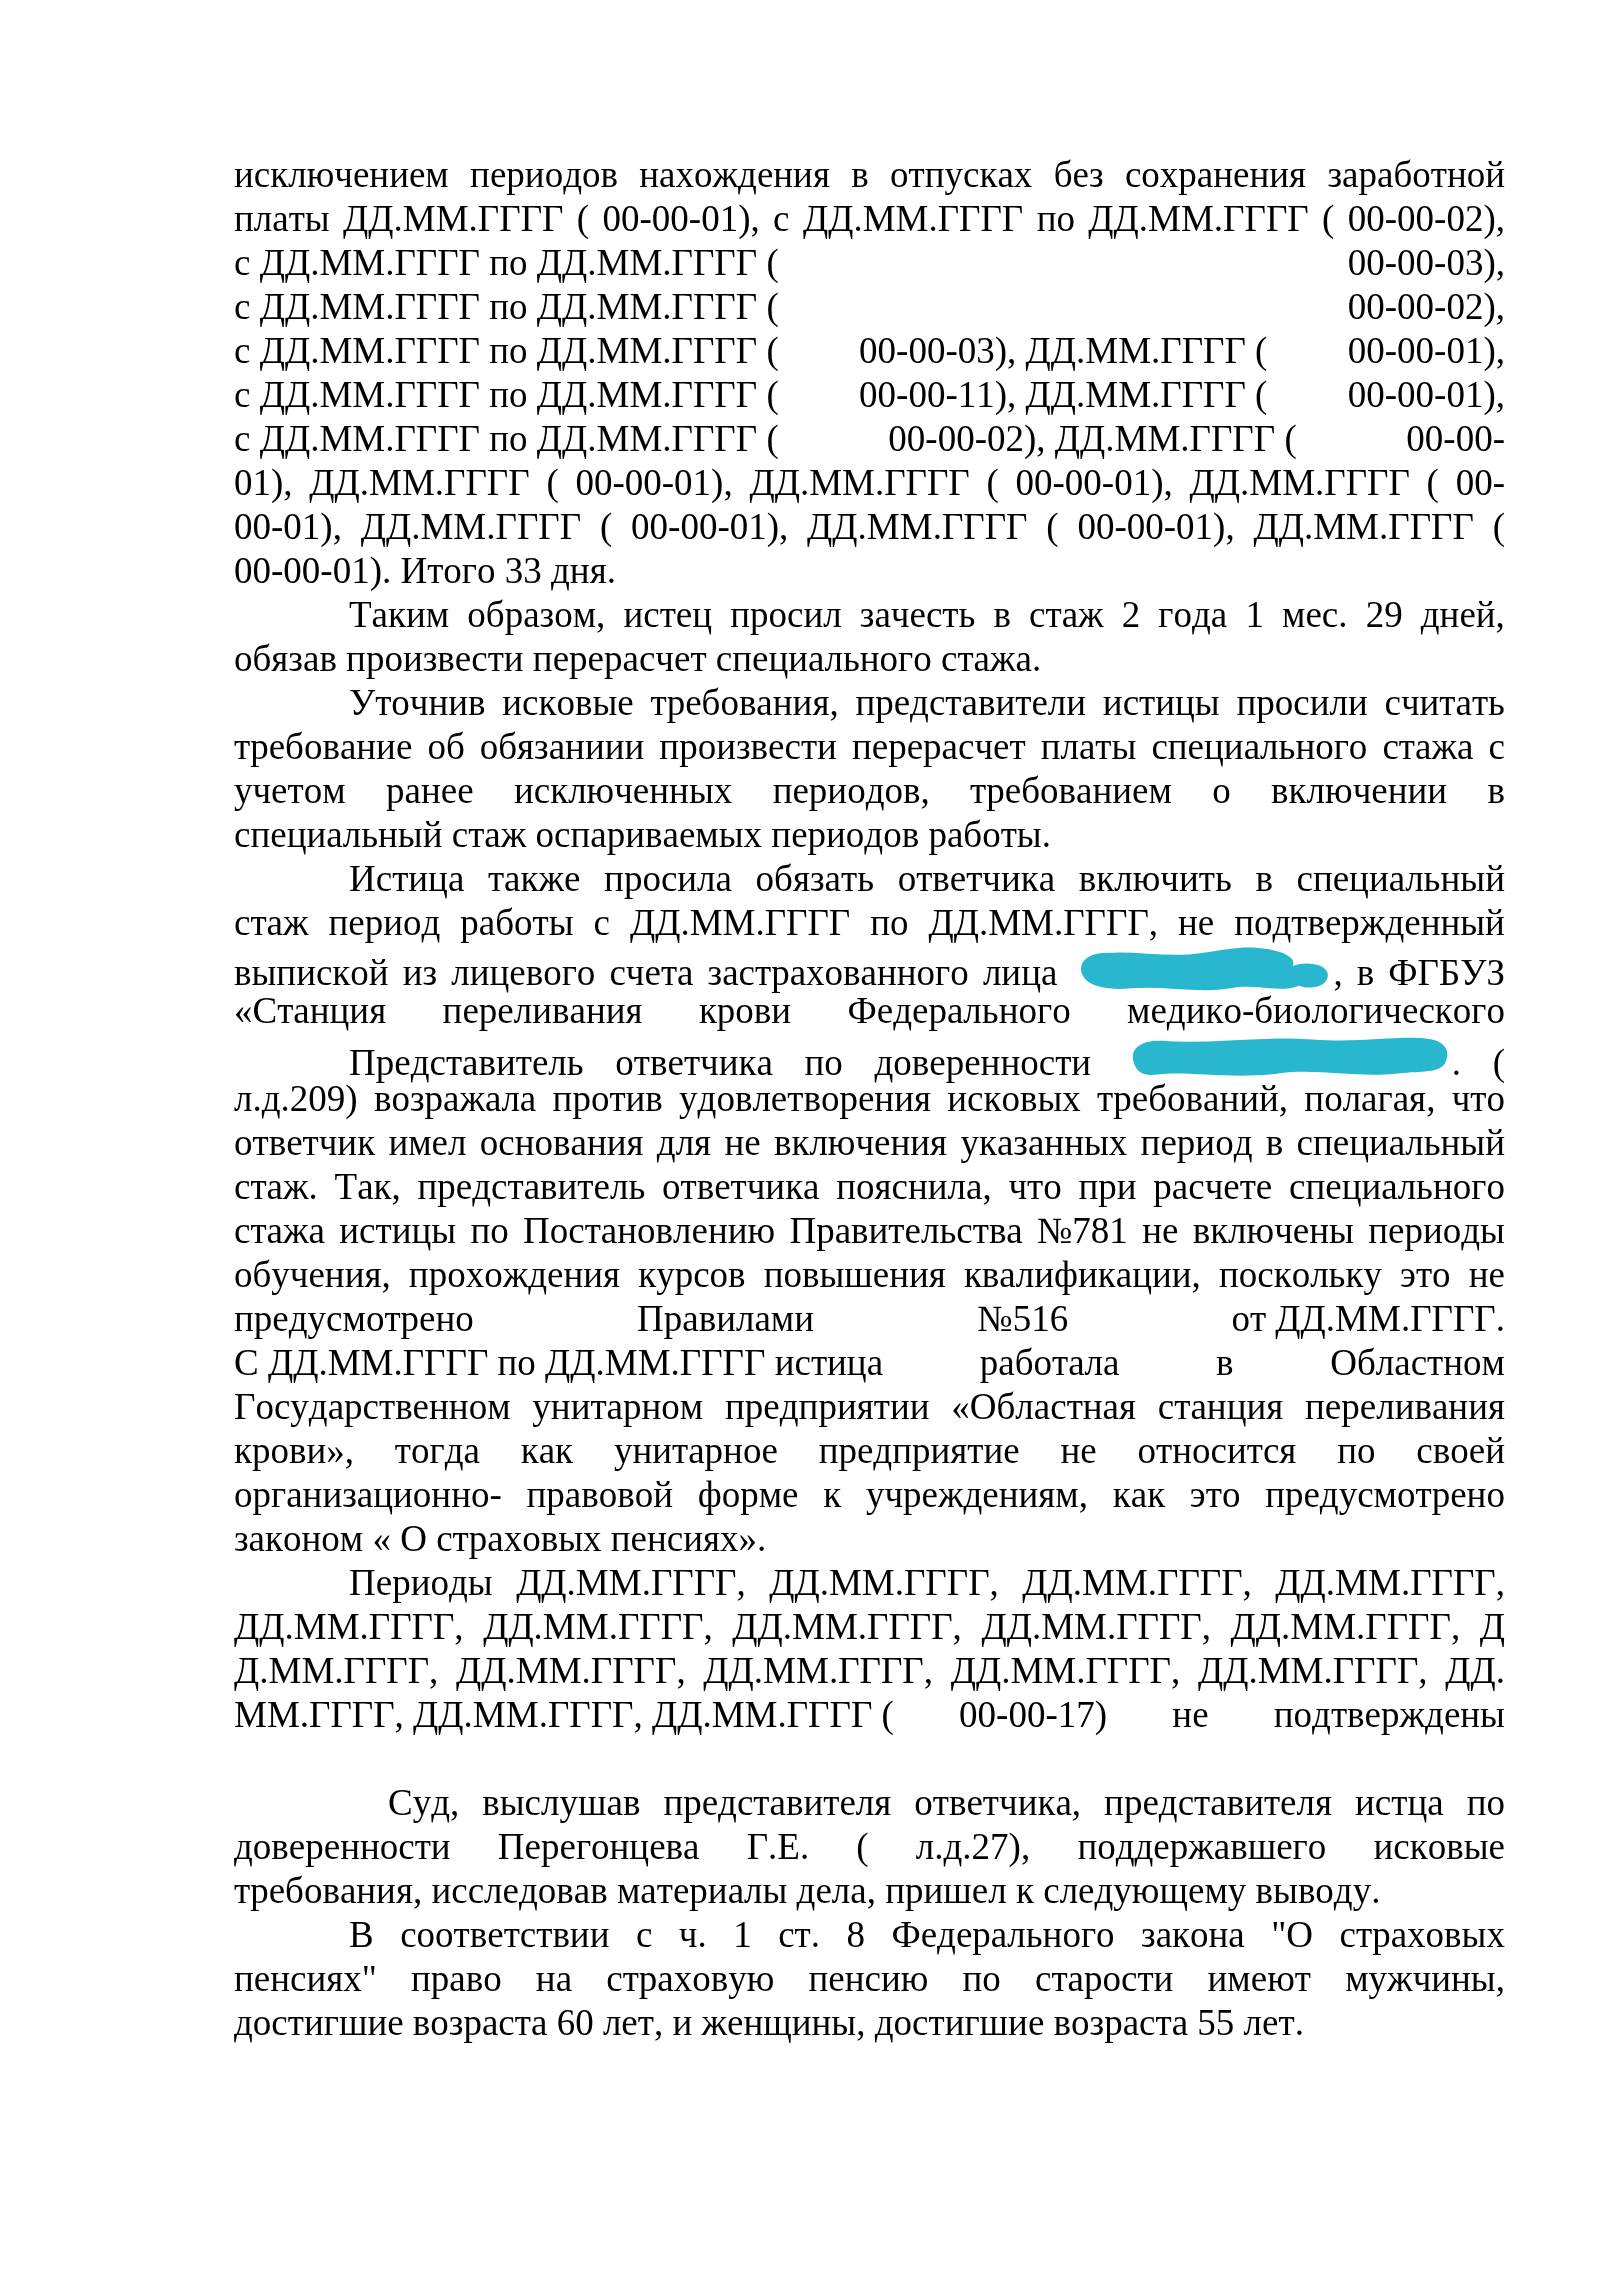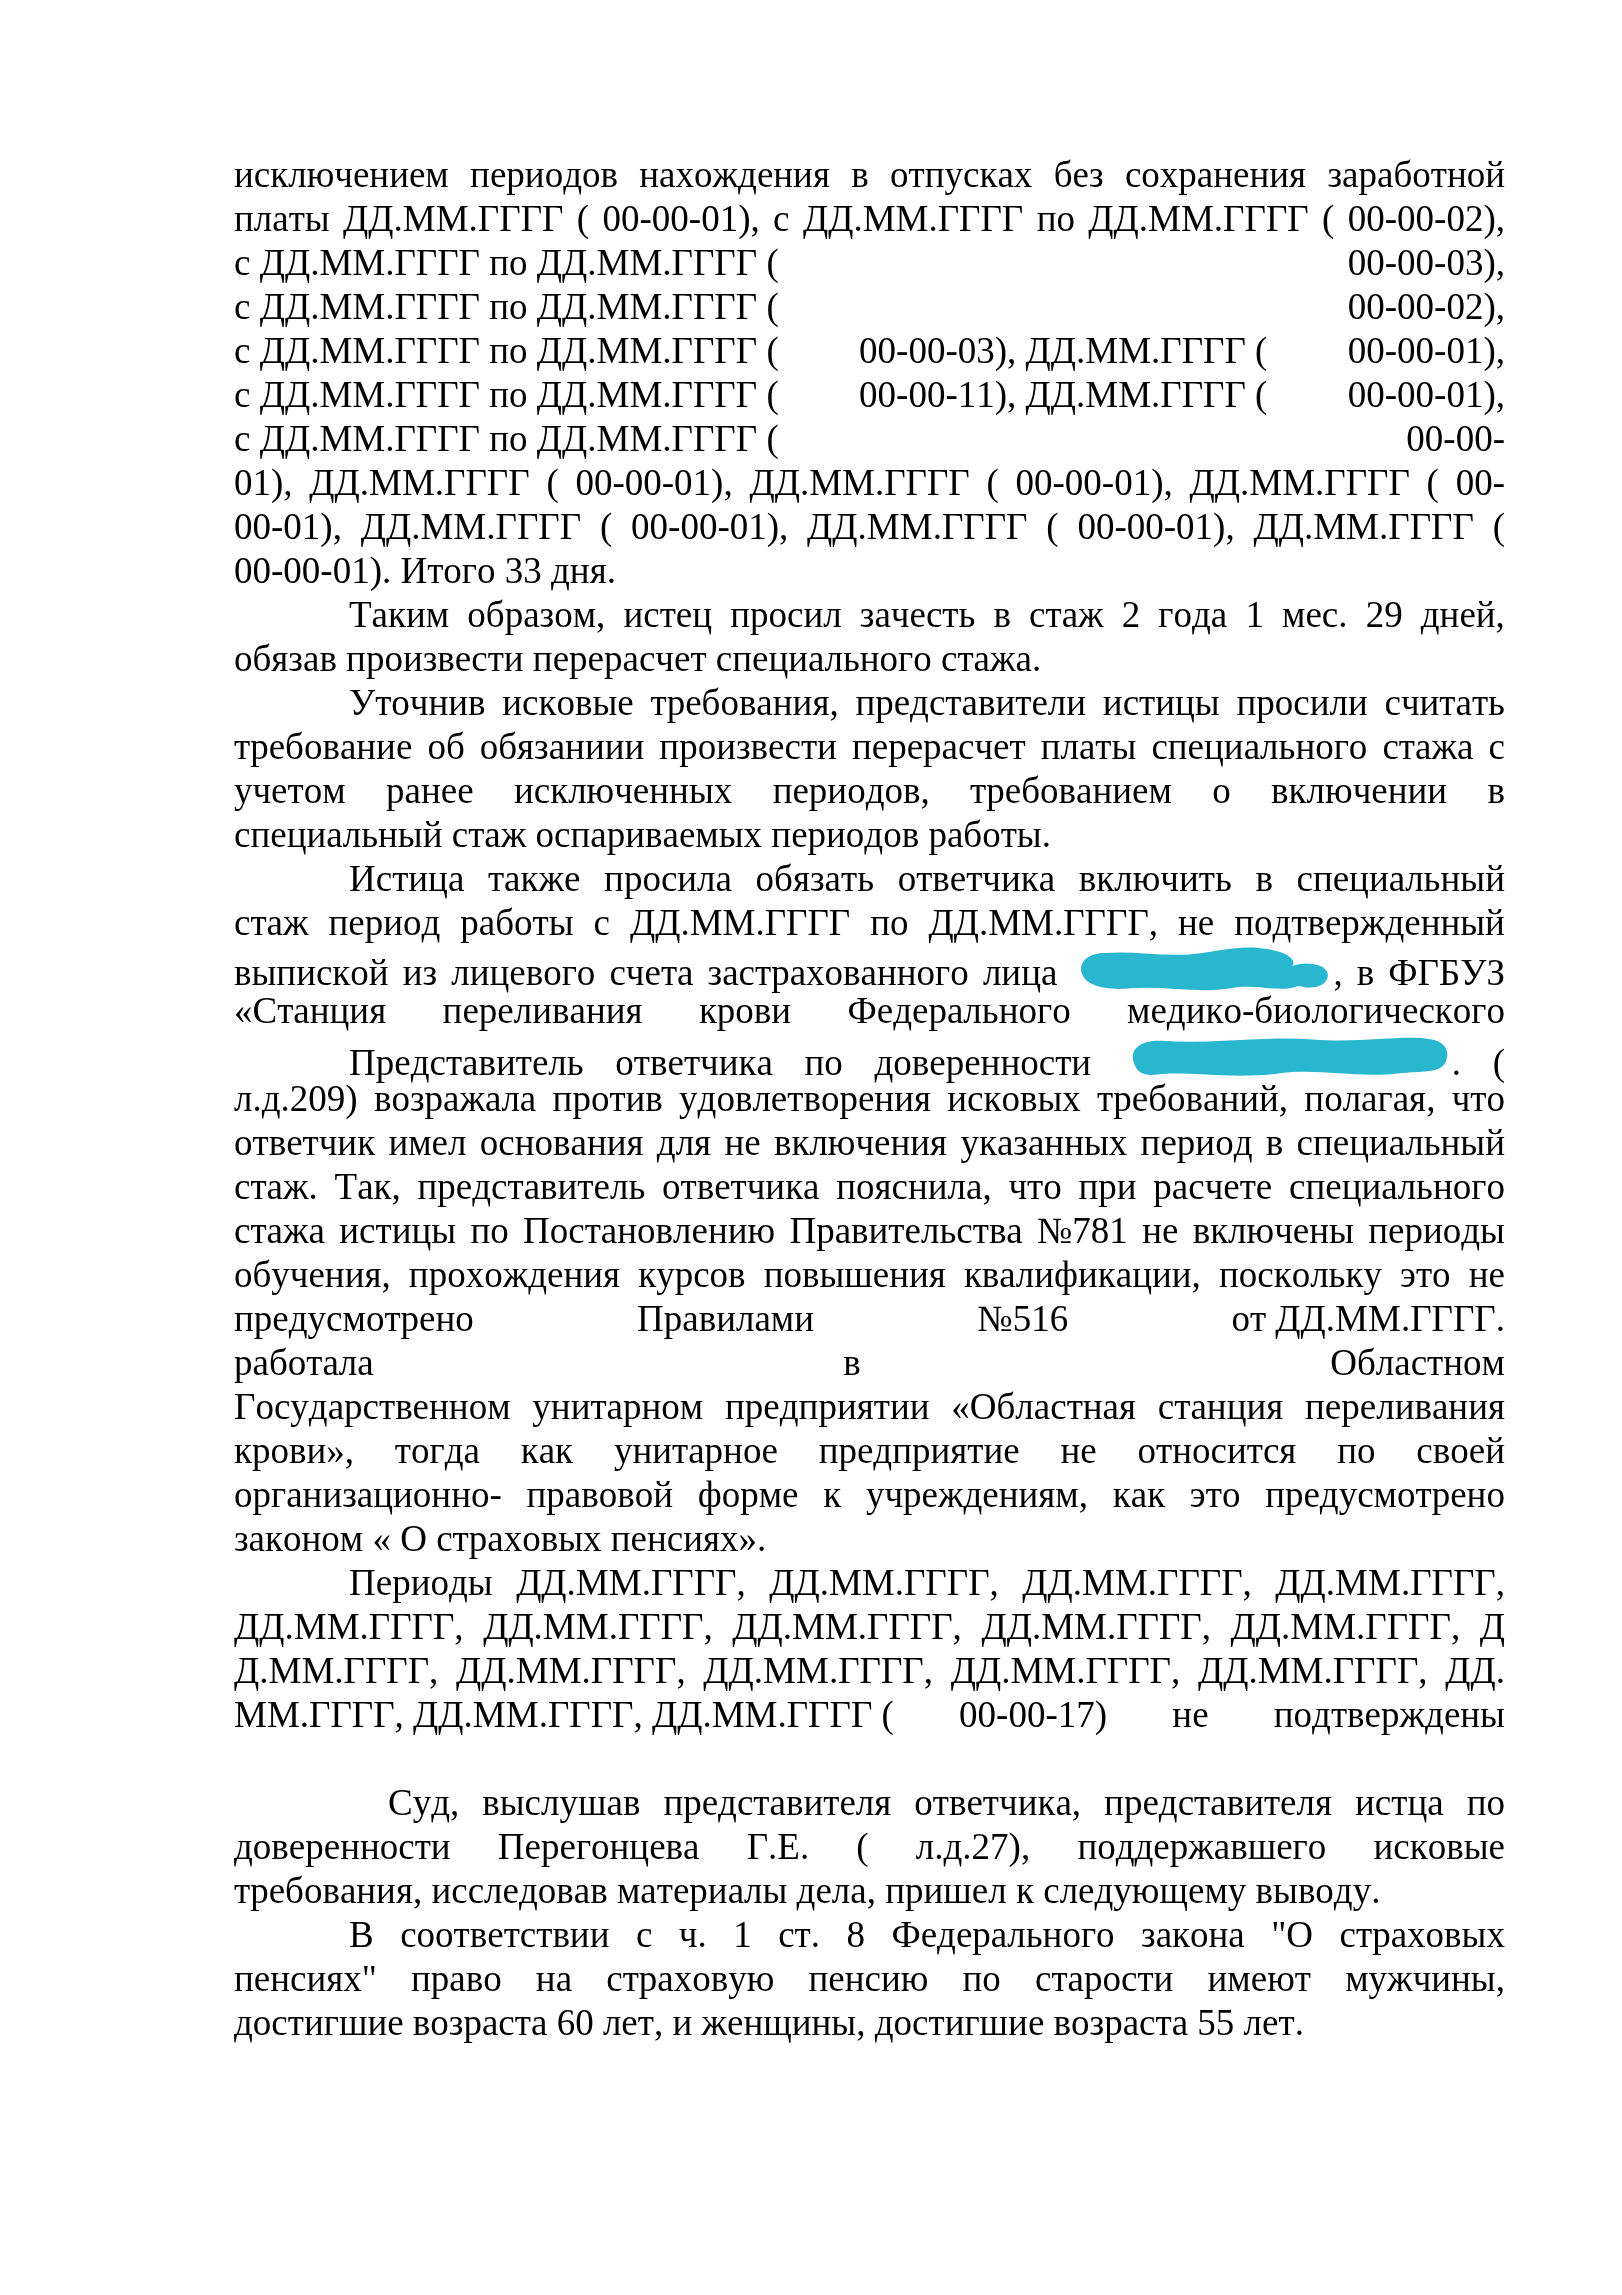--- a/index.html
+++ b/index.html
@@ -40,21 +40,21 @@
 
 <div class="page">
   <div class="textblock" id="textblock">
       <div>
         <div class="line j"><span class="seg">исключением</span><span class="seg">периодов</span><span class="seg">нахождения</span><span class="seg">в</span><span class="seg">отпусках</span><span class="seg">без</span><span class="seg">сохранения</span><span class="seg">заработной</span></div>
         <div class="line j"><span class="seg">платы</span><span class="seg">ДД.ММ.ГГГГ</span><span class="seg">(</span><span class="seg">00-00-01),</span><span class="seg">с</span><span class="seg">ДД.ММ.ГГГГ</span><span class="seg">по</span><span class="seg">ДД.ММ.ГГГГ</span><span class="seg">(</span><span class="seg">00-00-02),</span></div>
         <div class="line j"><span class="seg">с ДД.ММ.ГГГГ по ДД.ММ.ГГГГ (</span><span class="seg">00-00-03),</span></div>
         <div class="line j"><span class="seg">с ДД.ММ.ГГГГ по ДД.ММ.ГГГГ (</span><span class="seg">00-00-02),</span></div>
         <div class="line j"><span class="seg">с ДД.ММ.ГГГГ по ДД.ММ.ГГГГ (</span><span class="seg">00-00-03), ДД.ММ.ГГГГ (</span><span class="seg">00-00-01),</span></div>
         <div class="line j"><span class="seg">с ДД.ММ.ГГГГ по ДД.ММ.ГГГГ (</span><span class="seg">00-00-11), ДД.ММ.ГГГГ (</span><span class="seg">00-00-01),</span></div>
-        <div class="line j"><span class="seg">с ДД.ММ.ГГГГ по ДД.ММ.ГГГГ (</span><span class="seg">00-00-</span></div>
+        <div class="line j"><span class="seg">с ДД.ММ.ГГГГ по ДД.ММ.ГГГГ (</span><span class="seg">00-00-02), ДД.ММ.ГГГГ (</span><span class="seg">00-00-</span></div>
         <div class="line j"><span class="seg">01),</span><span class="seg">ДД.ММ.ГГГГ</span><span class="seg">(</span><span class="seg">00-00-01),</span><span class="seg">ДД.ММ.ГГГГ</span><span class="seg">(</span><span class="seg">00-00-01),</span><span class="seg">ДД.ММ.ГГГГ</span><span class="seg">(</span><span class="seg">00-</span></div>
         <div class="line j"><span class="seg">00-01),</span><span class="seg">ДД.ММ.ГГГГ</span><span class="seg">(</span><span class="seg">00-00-01),</span><span class="seg">ДД.ММ.ГГГГ</span><span class="seg">(</span><span class="seg">00-00-01),</span><span class="seg">ДД.ММ.ГГГГ</span><span class="seg">(</span></div>
         <div class="line"><span class="seg">00-00-01). Итого 33 дня.</span></div>
       </div>
       <div>
         <div class="line j" style="padding-left: 115px;"><span class="seg">Таким</span><span class="seg">образом,</span><span class="seg">истец</span><span class="seg">просил</span><span class="seg">зачесть</span><span class="seg">в</span><span class="seg">стаж</span><span class="seg">2</span><span class="seg">года</span><span class="seg">1</span><span class="seg">мес.</span><span class="seg">29</span><span class="seg">дней,</span></div>
         <div class="line"><span class="seg">обязав произвести перерасчет специального стажа.</span></div>
       </div>
       <div>
         <div class="line j" style="padding-left: 115px;"><span class="seg">Уточнив</span><span class="seg">исковые</span><span class="seg">требования,</span><span class="seg">представители</span><span class="seg">истицы</span><span class="seg">просили</span><span class="seg">считать</span></div>
@@ -77,21 +77,21 @@
       <path d="M14,42 C10,22 30,10 58,12 C130,18 210,4 290,10 C370,16 430,2 474,10
                C496,15 502,30 494,46 C486,62 456,58 424,62 C360,70 300,54 240,62
                C170,72 95,58 52,64 C26,67 18,58 14,42 Z" fill="#29b7d0"></path>
     </svg>.</span><span class="seg">(</span></div>
         <div class="line j"><span class="seg">л.д.209)</span><span class="seg">возражала</span><span class="seg">против</span><span class="seg">удовлетворения</span><span class="seg">исковых</span><span class="seg">требований,</span><span class="seg">полагая,</span><span class="seg">что</span></div>
         <div class="line j"><span class="seg">ответчик</span><span class="seg">имел</span><span class="seg">основания</span><span class="seg">для</span><span class="seg">не</span><span class="seg">включения</span><span class="seg">указанных</span><span class="seg">период</span><span class="seg">в</span><span class="seg">специальный</span></div>
         <div class="line j"><span class="seg">стаж.</span><span class="seg">Так,</span><span class="seg">представитель</span><span class="seg">ответчика</span><span class="seg">пояснила,</span><span class="seg">что</span><span class="seg">при</span><span class="seg">расчете</span><span class="seg">специального</span></div>
         <div class="line j"><span class="seg">стажа</span><span class="seg">истицы</span><span class="seg">по</span><span class="seg">Постановлению</span><span class="seg">Правительства</span><span class="seg">№781</span><span class="seg">не</span><span class="seg">включены</span><span class="seg">периоды</span></div>
         <div class="line j"><span class="seg">обучения,</span><span class="seg">прохождения</span><span class="seg">курсов</span><span class="seg">повышения</span><span class="seg">квалификации,</span><span class="seg">поскольку</span><span class="seg">это</span><span class="seg">не</span></div>
         <div class="line j"><span class="seg">предусмотрено</span><span class="seg">Правилами</span><span class="seg">№516</span><span class="seg">от ДД.ММ.ГГГГ.</span></div>
-        <div class="line j"><span class="seg">работала</span><span class="seg">в</span><span class="seg">Областном</span></div>
+        <div class="line j"><span class="seg">С ДД.ММ.ГГГГ по ДД.ММ.ГГГГ истица</span><span class="seg">работала</span><span class="seg">в</span><span class="seg">Областном</span></div>
         <div class="line j"><span class="seg">Государственном</span><span class="seg">унитарном</span><span class="seg">предприятии</span><span class="seg">«Областная</span><span class="seg">станция</span><span class="seg">переливания</span></div>
         <div class="line j"><span class="seg">крови»,</span><span class="seg">тогда</span><span class="seg">как</span><span class="seg">унитарное</span><span class="seg">предприятие</span><span class="seg">не</span><span class="seg">относится</span><span class="seg">по</span><span class="seg">своей</span></div>
         <div class="line j"><span class="seg">организационно-</span><span class="seg">правовой</span><span class="seg">форме</span><span class="seg">к</span><span class="seg">учреждениям,</span><span class="seg">как</span><span class="seg">это</span><span class="seg">предусмотрено</span></div>
         <div class="line"><span class="seg">законом « О страховых пенсиях».</span></div>
       </div>
       <div>
         <div class="line j" style="padding-left: 115px;"><span class="seg">Периоды</span><span class="seg">ДД.ММ.ГГГГ,</span><span class="seg">ДД.ММ.ГГГГ,</span><span class="seg">ДД.ММ.ГГГГ,</span><span class="seg">ДД.ММ.ГГГГ,</span></div>
         <div class="line j"><span class="seg">ДД.ММ.ГГГГ,</span><span class="seg">ДД.ММ.ГГГГ,</span><span class="seg">ДД.ММ.ГГГГ,</span><span class="seg">ДД.ММ.ГГГГ,</span><span class="seg">ДД.ММ.ГГГГ,</span><span class="seg">Д</span></div>
         <div class="line j"><span class="seg">Д.ММ.ГГГГ,</span><span class="seg">ДД.ММ.ГГГГ,</span><span class="seg">ДД.ММ.ГГГГ,</span><span class="seg">ДД.ММ.ГГГГ,</span><span class="seg">ДД.ММ.ГГГГ,</span><span class="seg">ДД.</span></div>
         <div class="line j"><span class="seg">ММ.ГГГГ, ДД.ММ.ГГГГ, ДД.ММ.ГГГГ (</span><span class="seg">00-00-17)</span><span class="seg">не</span><span class="seg">подтверждены</span></div>

